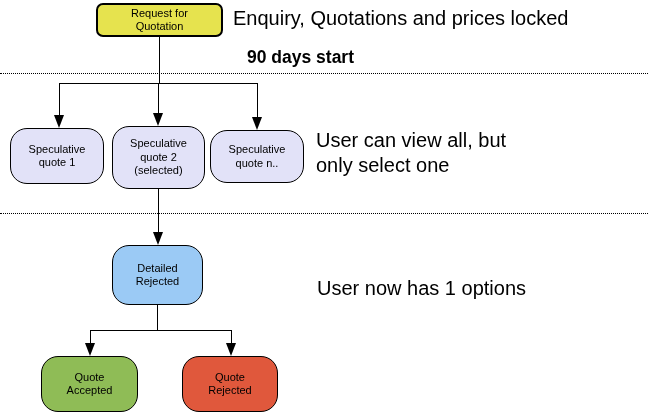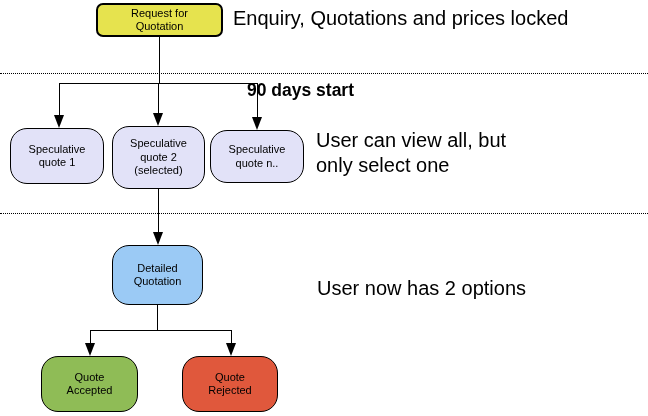--- a/index.html
+++ b/index.html
@@ -63,31 +63,31 @@
 quote 1</div>
 
   <div class="node" style="left: 112px; top: 126px; width: 93px; height: 63px; background: rgb(226, 226, 248);">Speculative
 quote 2
 (selected)</div>
 
   <div class="node" style="left: 210px; top: 130px; width: 94px; height: 53px; background: rgb(226, 226, 248);">Speculative
 quote n..</div>
 
   <div class="node" style="left: 112px; top: 245px; width: 91px; height: 60px; background: rgb(155, 202, 245);">Detailed
-Quotation</div>
+Rejected</div>
 
   <div class="node" style="left: 41px; top: 356px; width: 97px; height: 56px; background: rgb(143, 188, 86);">Quote
 Accepted</div>
 
   <div class="node" style="left: 182px; top: 356px; width: 96px; height: 56px; background: rgb(224, 88, 60);">Quote
 Rejected</div>
 
   <div class="bigtext" style="left:233px; top:6px;">Enquiry, Quotations and prices locked</div>
 
   <div class="bigtext" style="left:316px; top:128px;">User can view all, but
 only select one</div>
 
-  <div class="bigtext" style="left:317px; top:276px;">User now has 2 options</div>
+  <div class="bigtext" style="left:317px; top:276px;">User now has 1 options</div>
 
-  <div class="milestone" style="left:247px; top:81px;">90 days start</div>
+  <div class="milestone" style="left:247px; top:48px;">90 days start</div>
 
 
 </div>
 
 </body></html>

